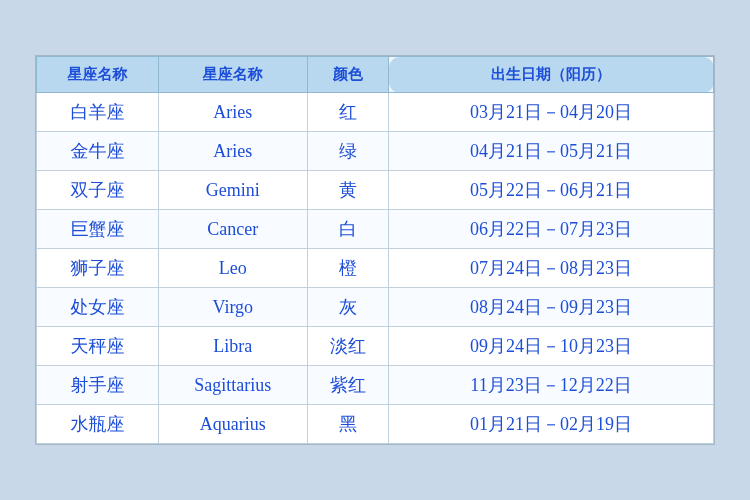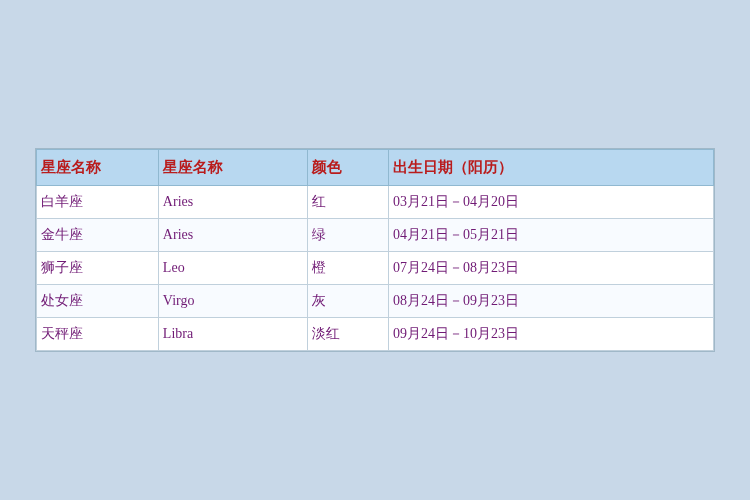--- a/index.html
+++ b/index.html
@@ -24,44 +24,45 @@
       width: 680px;
     }
 
     table {
       width: 100%;
       border-collapse: collapse;
     }
 
     th {
       background-color: #b8d8f0;
-      color: #b91c1c;
+      color: #1d4ed8;
       font-size: 15px;
       font-weight: bold;
       padding: 8px 4px;
       border: 1px solid #90b8d0;
-      text-align: left;
+      text-align: center;
     }
 
     td {
       background-color: #ffffff;
-      color: #701a75;
-      font-size: 14px;
+      color: #1d4ed8;
+      font-size: 18px;
       padding: 7px 4px;
       border: 1px solid #c0d0dc;
+      text-align: center;
     }
 
     tr:nth-child(even) td {
       background-color: #f8fbff;
     }
 
     .col-chinese { width: 18%; }
     .col-english { width: 22%; }
     .col-color   { width: 12%; }
-    .col-date    { width: 48%; }
+    .col-date    { width: 48%; border-radius: 11px; }
   </style>
 </head>
 <body>
 
 <div class="table-container">
   <table>
     <thead>
       <tr>
         <th class="col-chinese">星座名称</th>
         <th class="col-english">星座名称</th>
@@ -76,32 +77,56 @@
           <td>红</td>
           <td>03月21日－04月20日</td>
         </tr>
         <tr>
           <td>金牛座</td>
           <td>Aries</td>
           <td>绿</td>
           <td>04月21日－05月21日</td>
         </tr>
         <tr>
+          <td>双子座</td>
+          <td>Gemini</td>
+          <td>黄</td>
+          <td>05月22日－06月21日</td>
+        </tr>
+        <tr>
+          <td>巨蟹座</td>
+          <td>Cancer</td>
+          <td>白</td>
+          <td>06月22日－07月23日</td>
+        </tr>
+        <tr>
           <td>狮子座</td>
           <td>Leo</td>
           <td>橙</td>
           <td>07月24日－08月23日</td>
         </tr>
         <tr>
           <td>处女座</td>
           <td>Virgo</td>
           <td>灰</td>
           <td>08月24日－09月23日</td>
         </tr>
         <tr>
           <td>天秤座</td>
           <td>Libra</td>
           <td>淡红</td>
           <td>09月24日－10月23日</td>
         </tr>
+        <tr>
+          <td>射手座</td>
+          <td>Sagittarius</td>
+          <td>紫红</td>
+          <td>11月23日－12月22日</td>
+        </tr>
+        <tr>
+          <td>水瓶座</td>
+          <td>Aquarius</td>
+          <td>黑</td>
+          <td>01月21日－02月19日</td>
+        </tr>
       </tbody>
   </table>
 </div>
 
 </body></html>

